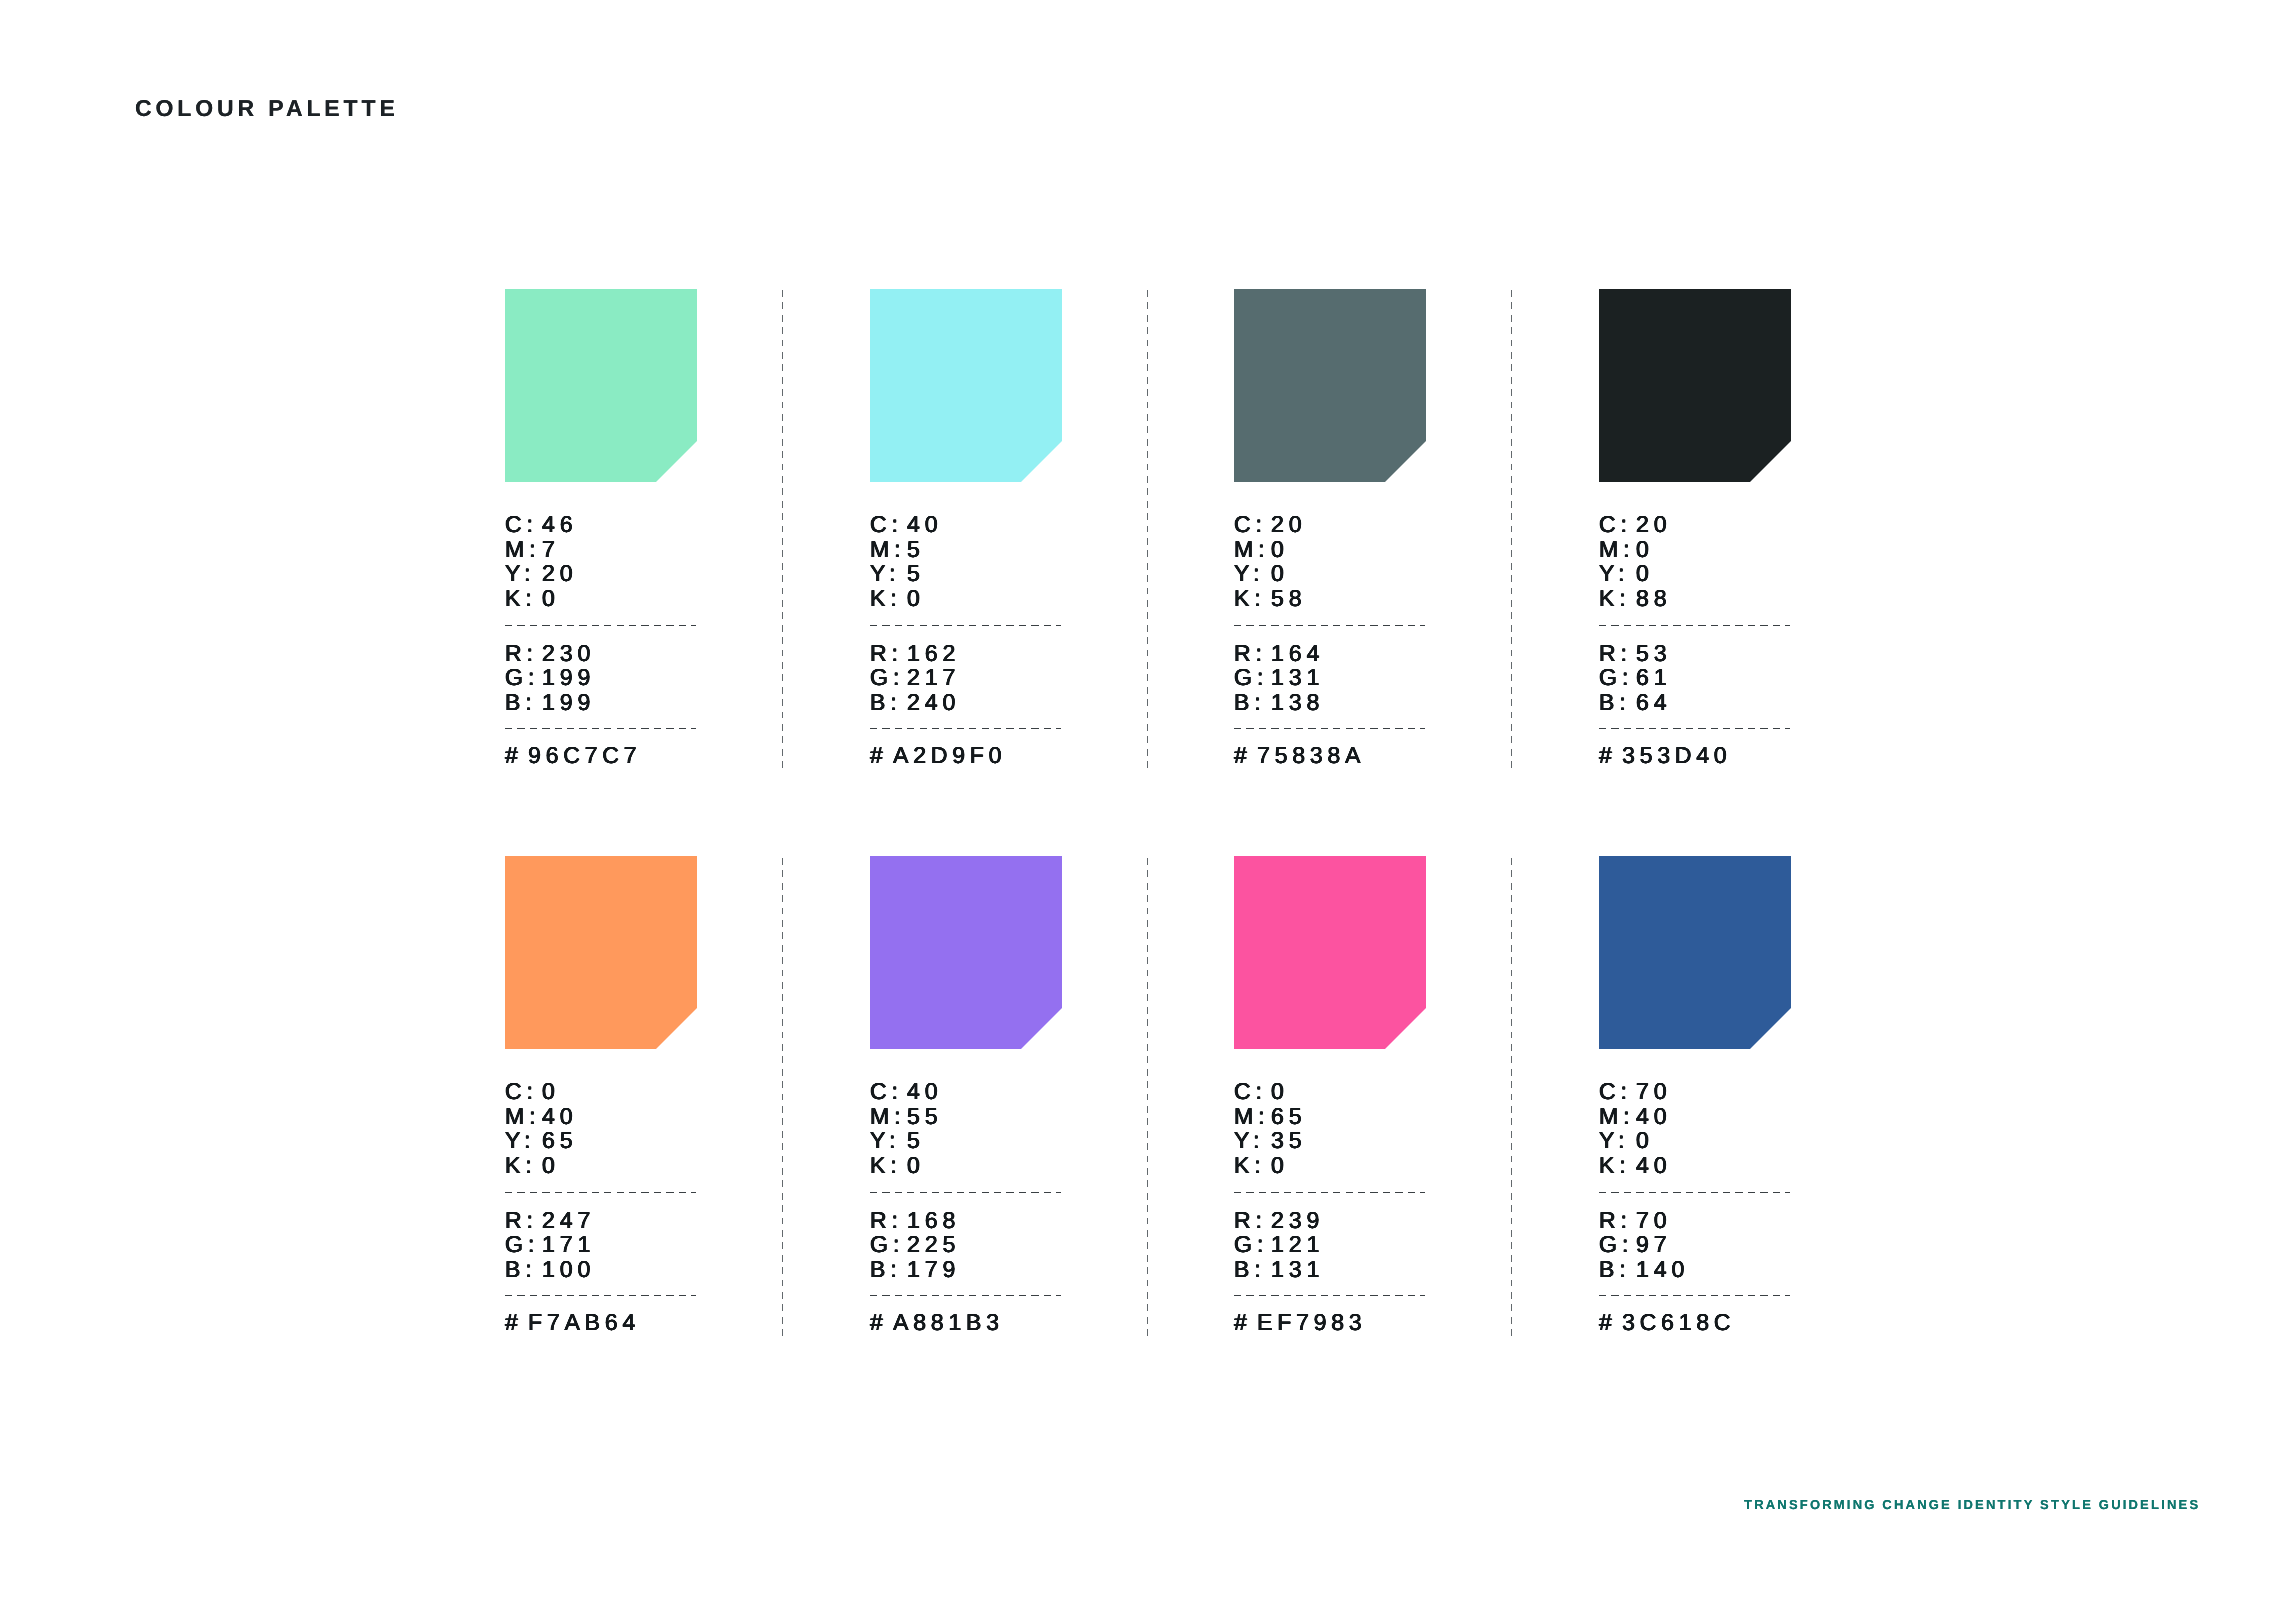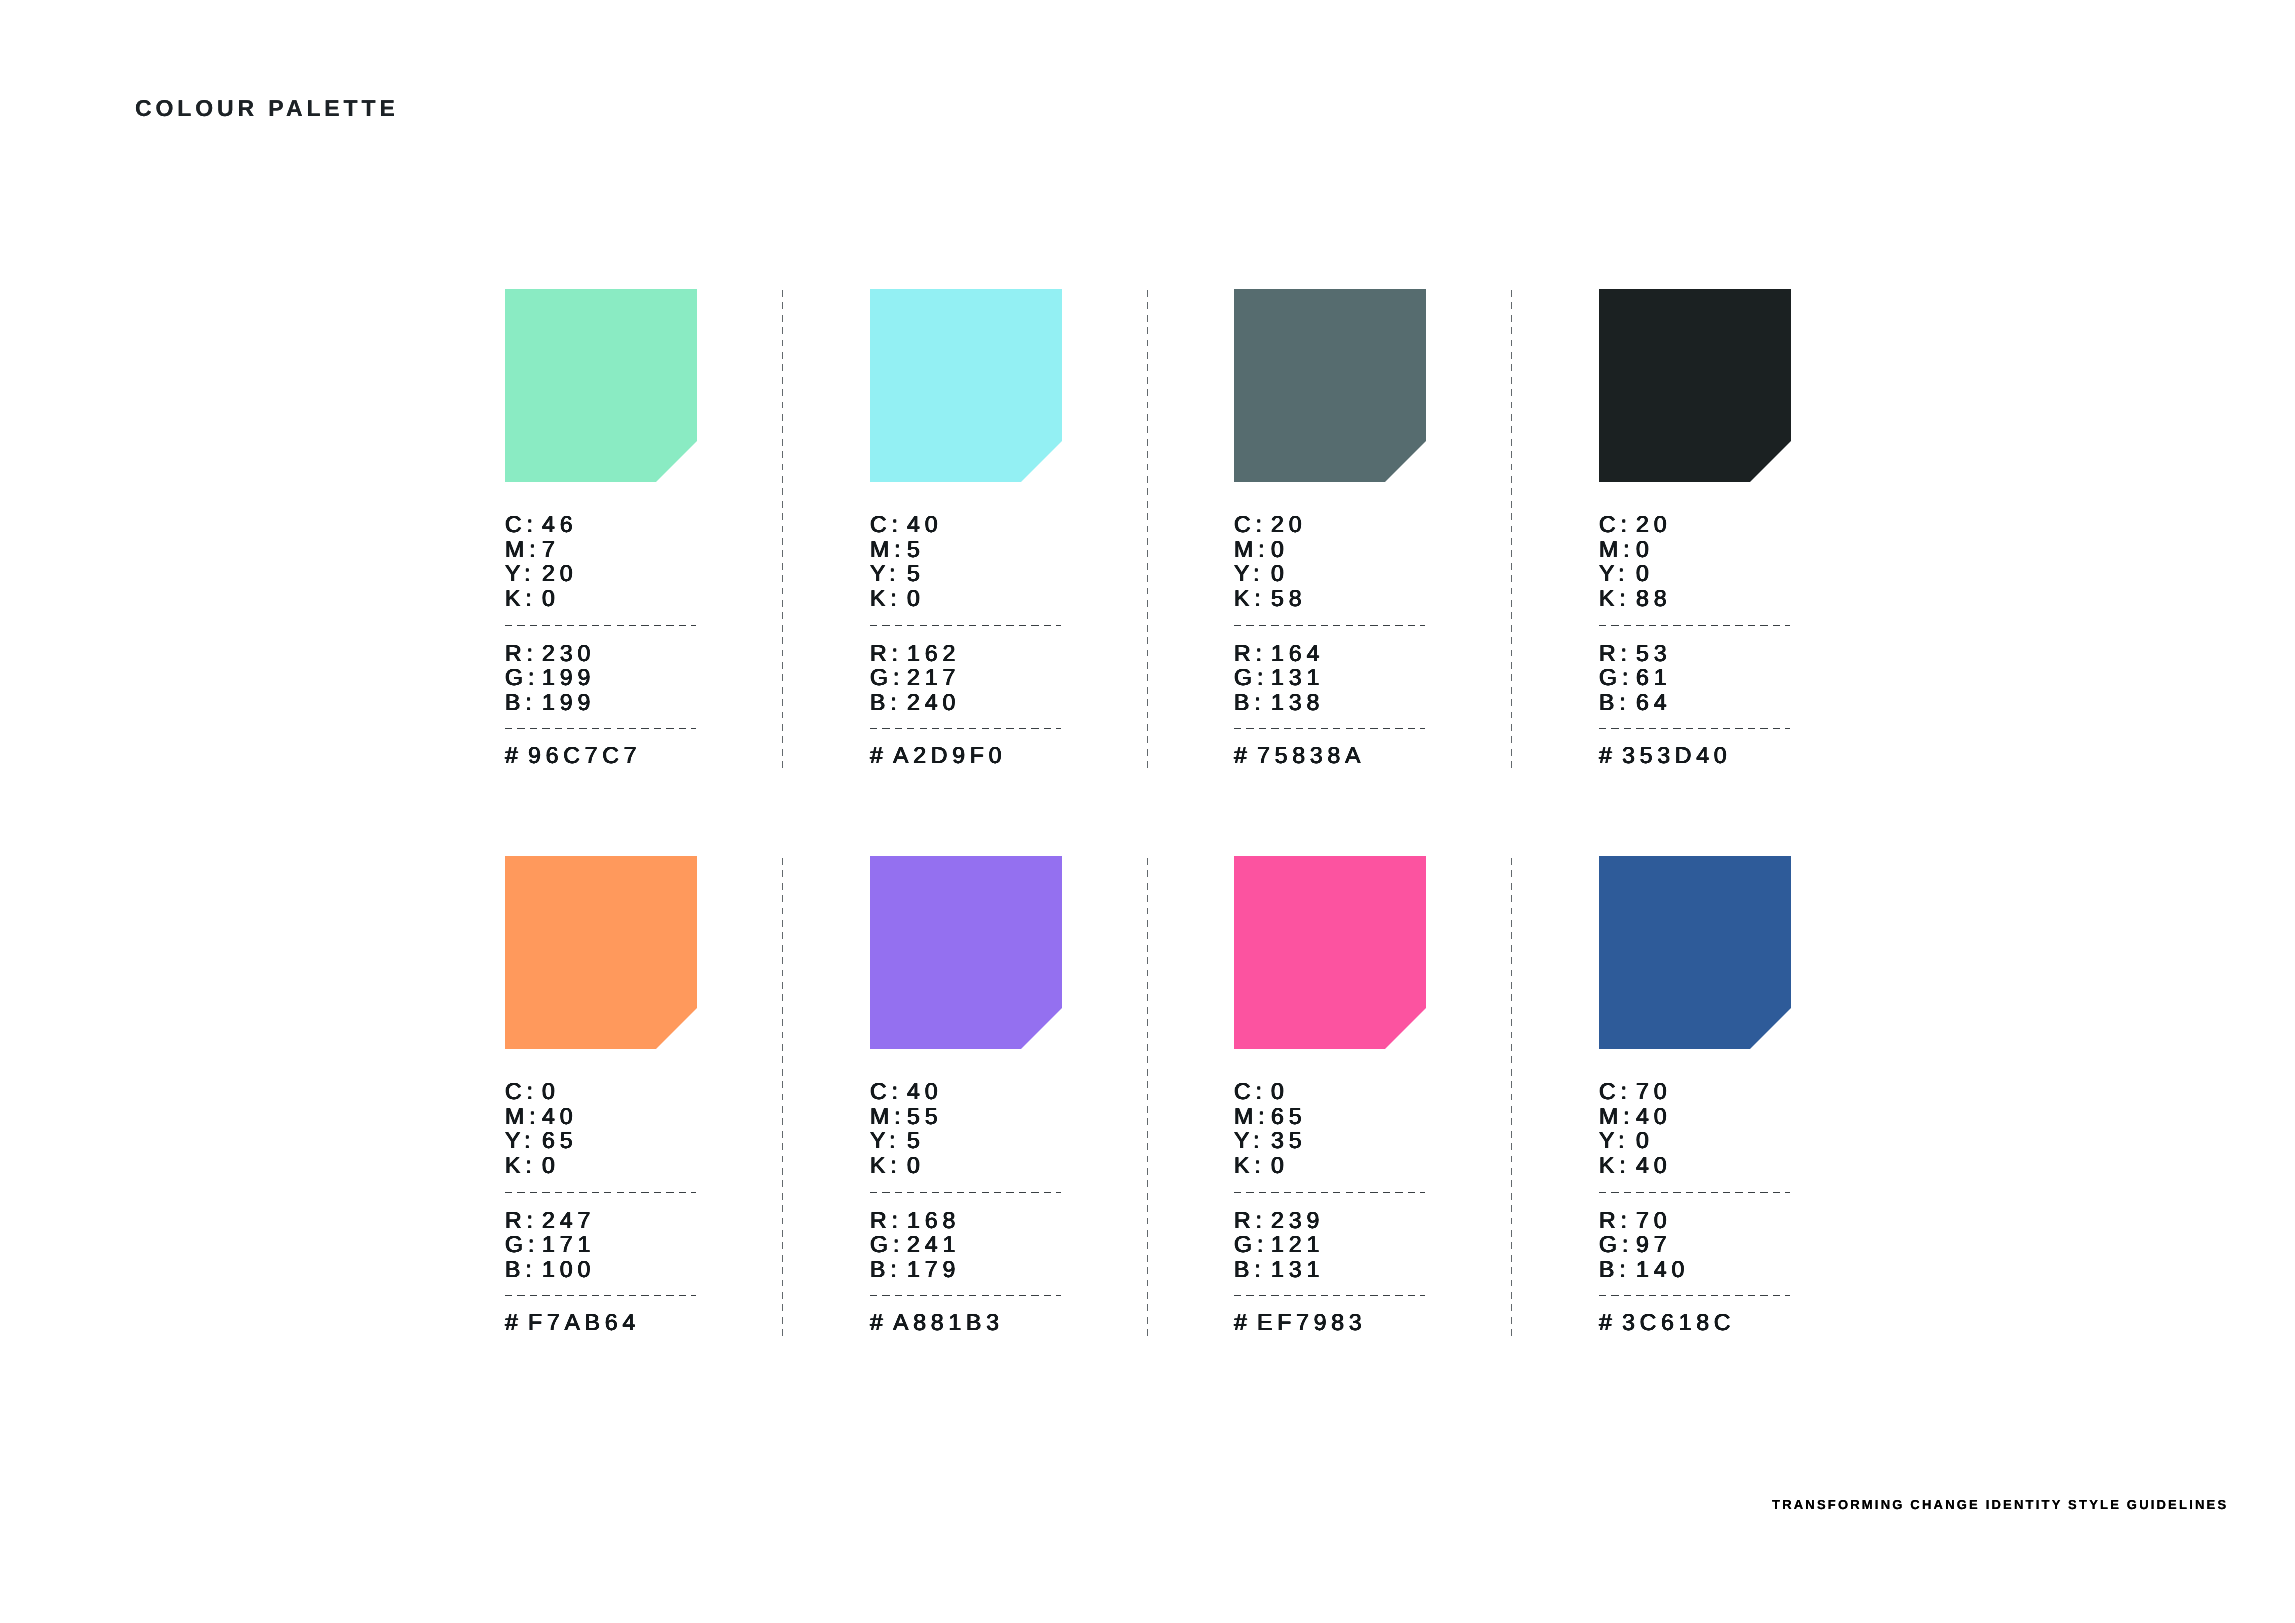--- a/index.html
+++ b/index.html
@@ -27,23 +27,22 @@
     white-space:pre;
   }
 
   .footer-note{
     position:absolute;
     text-shadow:0 0 0.5px currentColor;
     font-size:13px;
     font-weight:700;
     letter-spacing:2.2px;
     line-height:1;
-    color:#000000;
+    color:#0f766e;
     white-space:pre;
-    margin-left:28px;
   }
 
   #grid{position:absolute;left:0;top:0;width:2296px;height:1624px;}
   .cell{position:absolute;width:192px;}
   .swatch{
     position:absolute;left:0;top:0;
   }
   .spec-line{
     position:absolute;left:0;
     text-shadow:0 0 0.5px currentColor, 0.4px 0 0 currentColor, -0.4px 0 0 currentColor, 0 0.3px 0 currentColor, 0 -0.3px 0 currentColor;
@@ -141,21 +140,21 @@
         <div class="rule" style="top: 439px; width: 191px;"></div>
         <div class="hexline" style="top: 455px;"><span style="margin-right: 5.5px;">#</span><span>F7AB64</span></div>
       </div>
       <div class="cell" style="left: 870px; top: 856px;">
         <div class="swatch" style="background: rgb(148, 112, 240); width: 192px; height: 193px; clip-path: polygon(0px 0px, 192px 0px, 192px 152px, 151px 193px, 0px 193px);"></div>
         <div class="spec-line" style="top: 224px;"><span class="spec-key">C:</span><span class="spec-val">40</span></div>
         <div class="spec-line" style="top: 249px;"><span class="spec-key">M:</span><span class="spec-val">55</span></div>
         <div class="spec-line" style="top: 273px;"><span class="spec-key">Y:</span><span class="spec-val">5</span></div>
         <div class="spec-line" style="top: 298px;"><span class="spec-key">K:</span><span class="spec-val">0</span></div>
         <div class="spec-line" style="top: 353px;"><span class="spec-key">R:</span><span class="spec-val">168</span></div>
-        <div class="spec-line" style="top: 377px;"><span class="spec-key">G:</span><span class="spec-val">241</span></div>
+        <div class="spec-line" style="top: 377px;"><span class="spec-key">G:</span><span class="spec-val">225</span></div>
         <div class="spec-line" style="top: 402px;"><span class="spec-key">B:</span><span class="spec-val">179</span></div>
         <div class="rule" style="top: 336px; width: 191px;"></div>
         <div class="rule" style="top: 439px; width: 191px;"></div>
         <div class="hexline" style="top: 455px;"><span style="margin-right: 5.5px;">#</span><span>A881B3</span></div>
       </div>
       <div class="cell" style="left: 1234px; top: 856px;">
         <div class="swatch" style="background: rgb(252, 83, 160); width: 192px; height: 193px; clip-path: polygon(0px 0px, 192px 0px, 192px 152px, 151px 193px, 0px 193px);"></div>
         <div class="spec-line" style="top: 224px;"><span class="spec-key">C:</span><span class="spec-val">0</span></div>
         <div class="spec-line" style="top: 249px;"><span class="spec-key">M:</span><span class="spec-val">65</span></div>
         <div class="spec-line" style="top: 273px;"><span class="spec-key">Y:</span><span class="spec-val">35</span></div>

